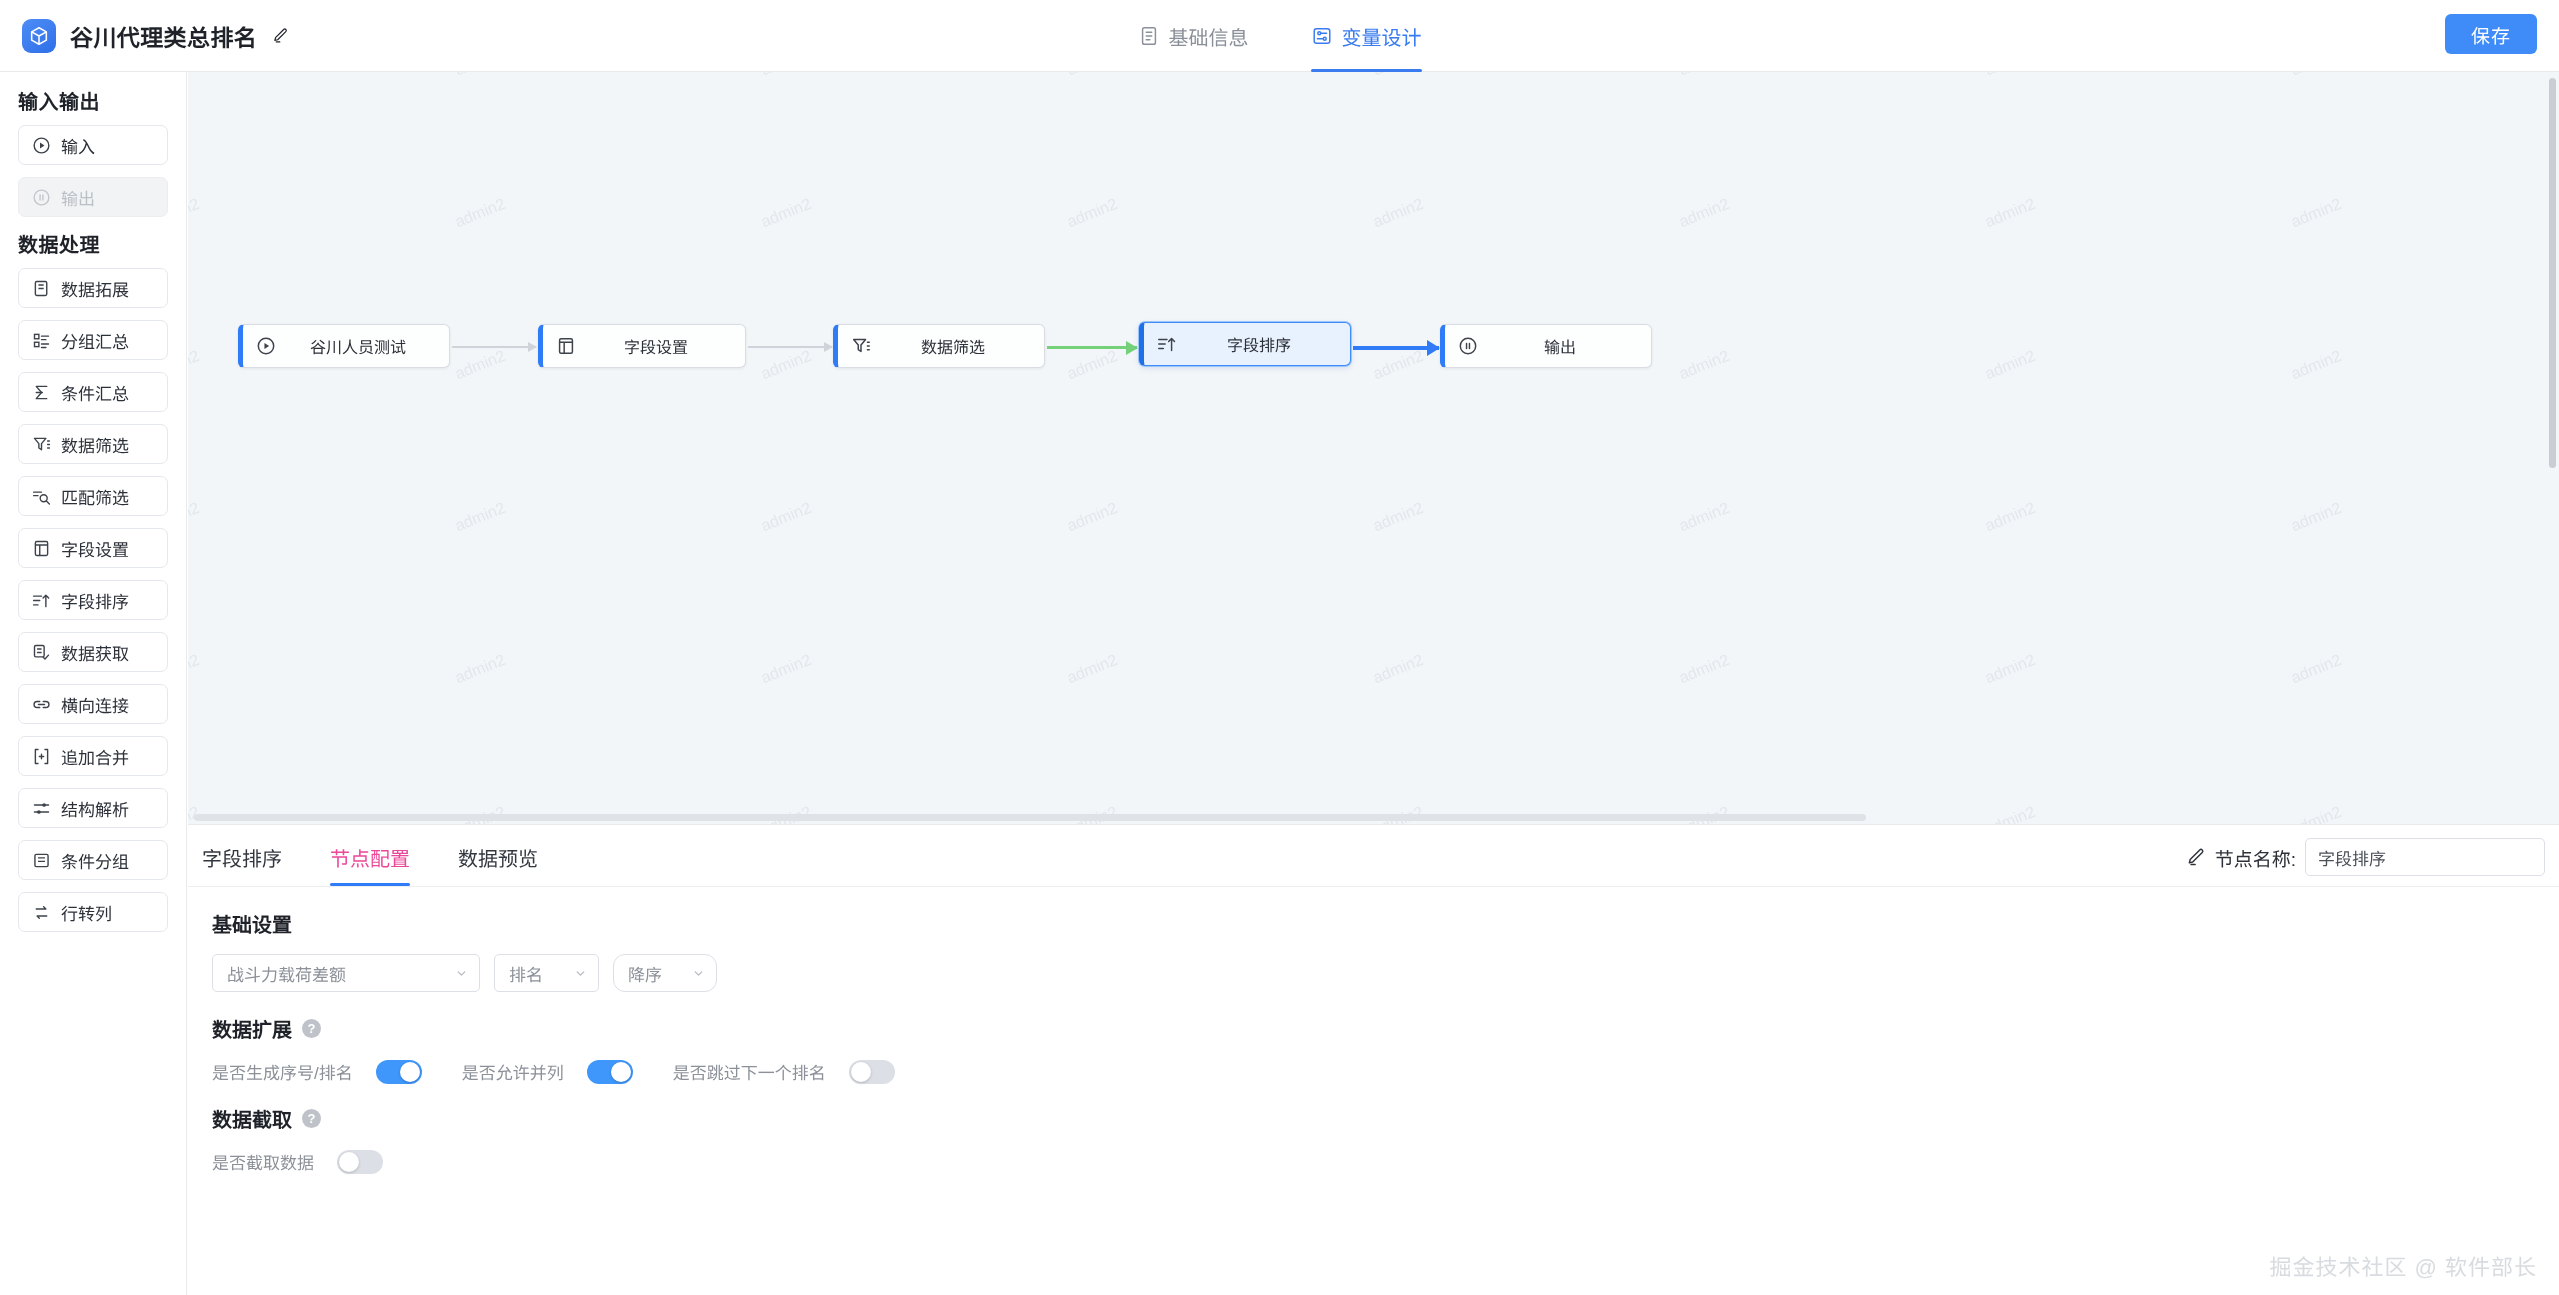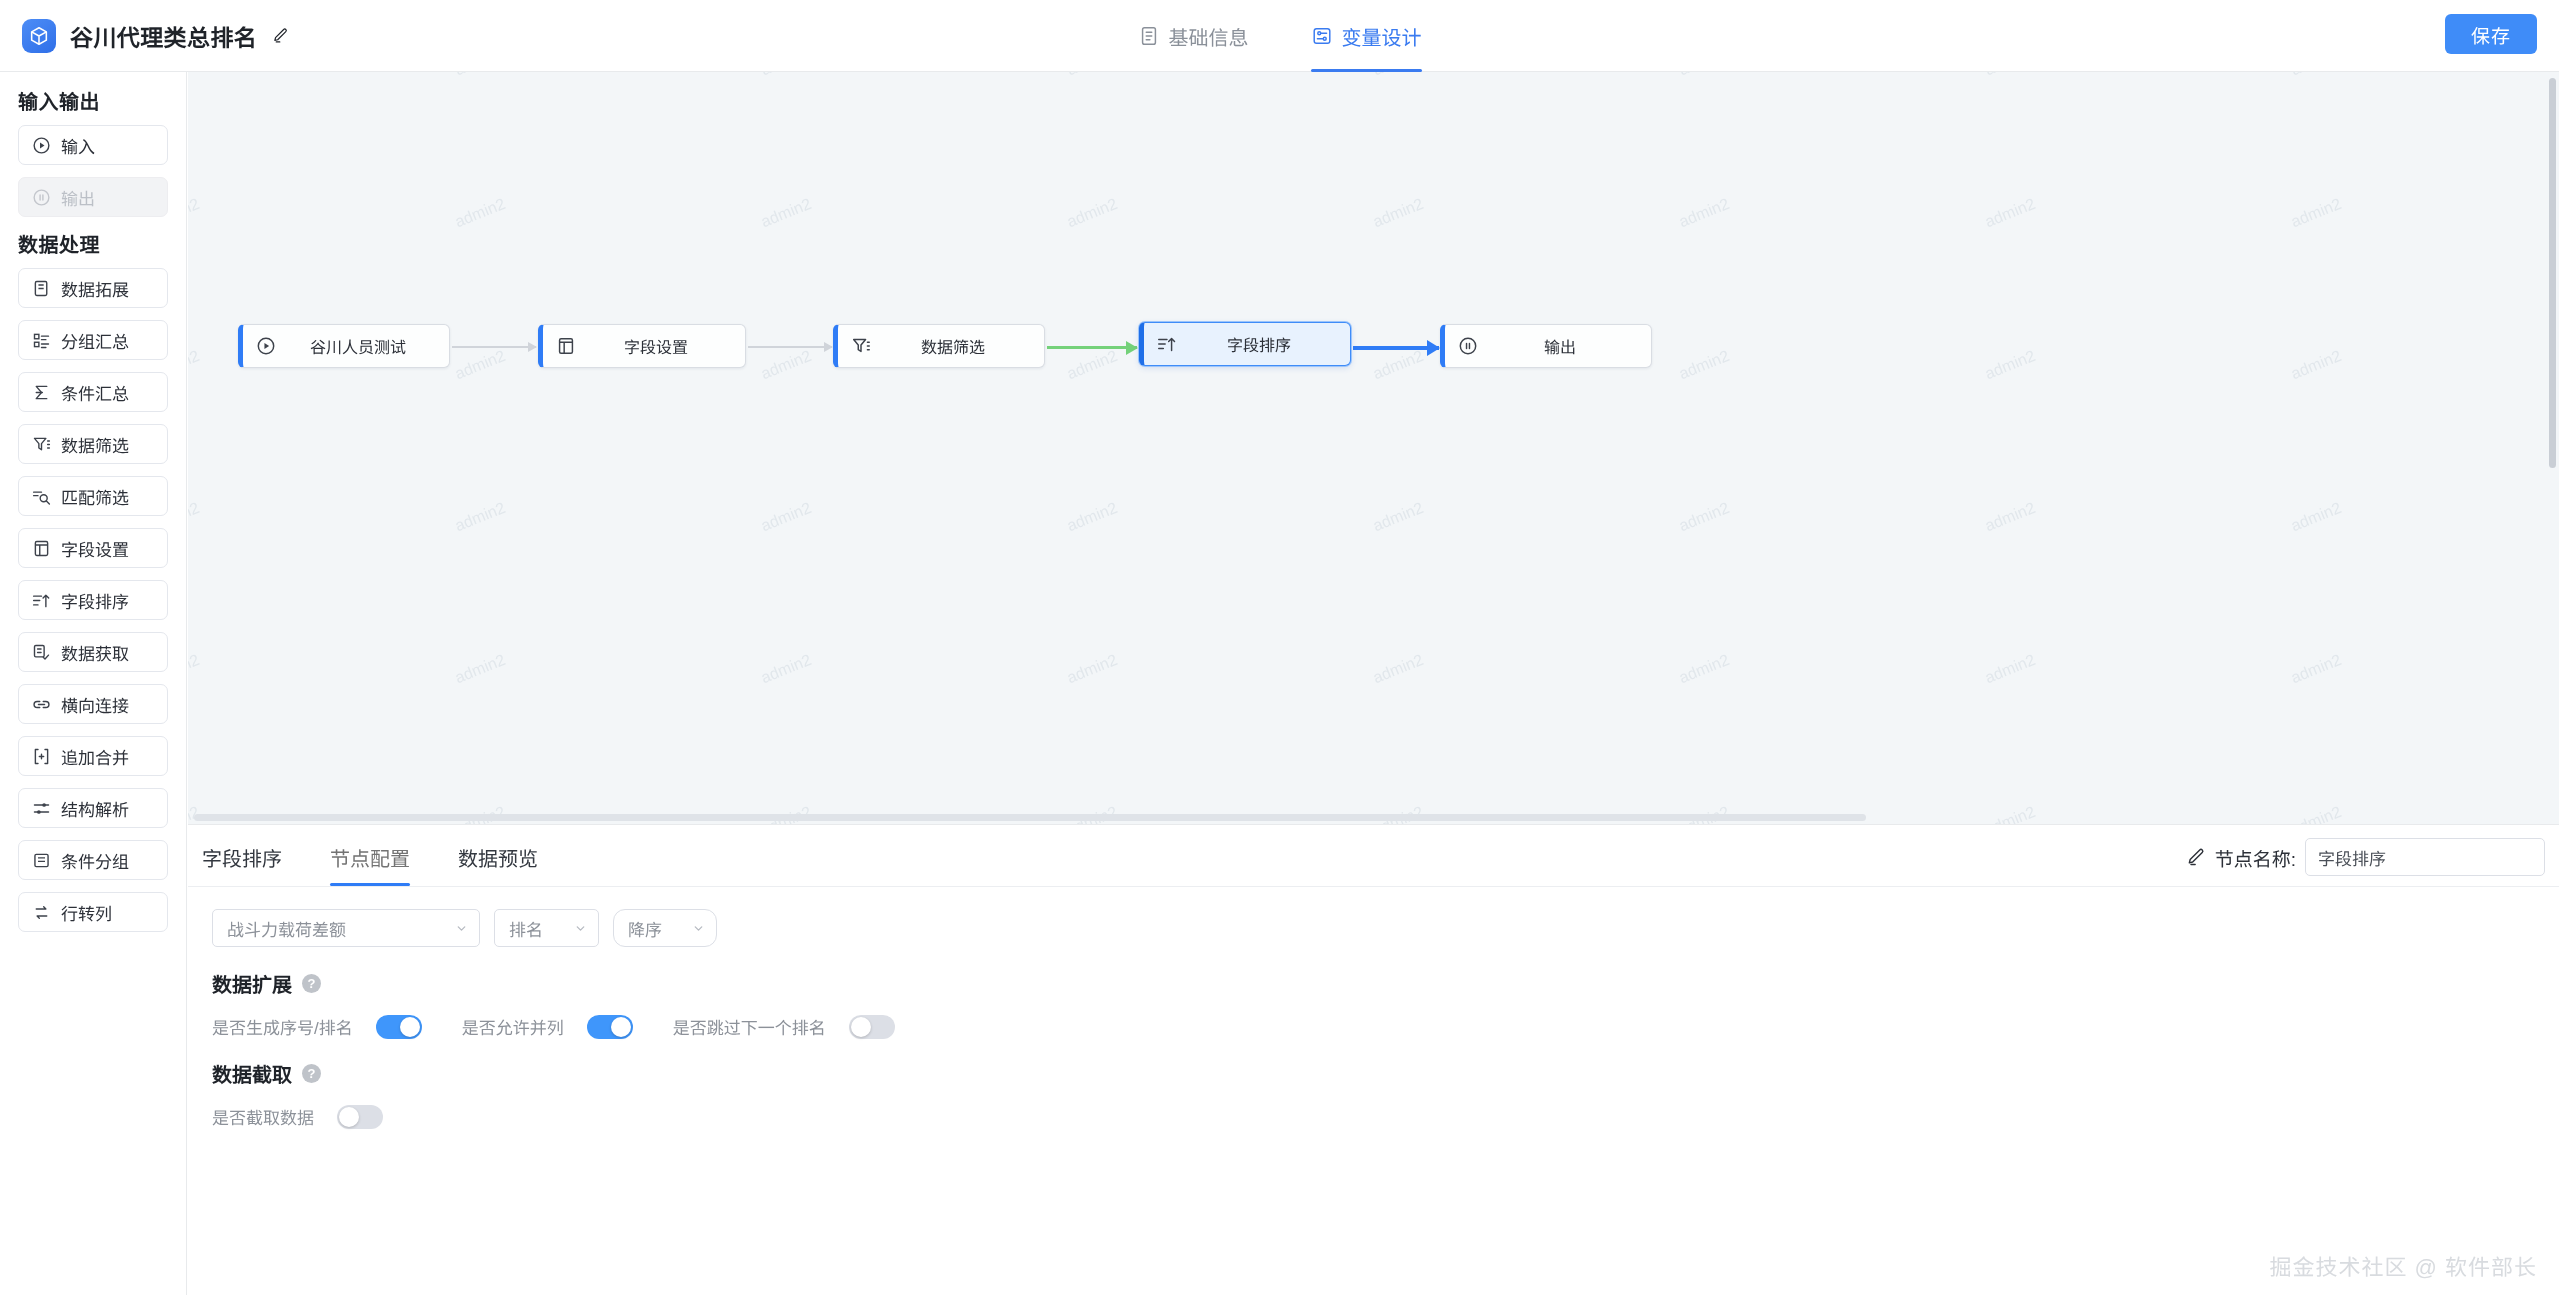--- a/index.html
+++ b/index.html
@@ -177,21 +177,21 @@
   .panel-head {
     position: relative; height: 62px;
     border-bottom: 1px solid #eceef1;
     display: flex; align-items: flex-end;
   }
   .ptabs { display: flex; gap: 48px; margin-left: 14px; }
   .ptab {
     font-size: 20px; color: #333840; padding-bottom: 14px;
     cursor: pointer; position: relative; white-space: nowrap;
   }
-  .ptab.active { color: #737373; }
+  .ptab.active { color: #ec4899; }
   .ptab.active::after {
     content: ""; position: absolute; left: 0; right: 0; bottom: 0;
     height: 3px; background: #2f7cf6; border-radius: 2px;
   }
   .node-name-box {
     position: absolute; right: 14px; bottom: 10px;
     display: flex; align-items: center; gap: 9px;
   }
   .nn-ico { width: 20px; height: 20px; display:block; color:#2c3038; }
   .nn-label { font-size: 19px; color: #2c3038; white-space: nowrap; }
@@ -577,20 +577,23 @@
             <path d="M6 21h5"></path>
         </svg>
       </span>
       <span class="nn-label">节点名称:</span>
       <input class="nn-input" type="text" value="字段排序" style="">
     </div>
   </div>
 
   <div class="panel-body">
 
+    <div class="sec-title">
+      <span>基础设置</span>
+    </div>
     <div class="row">
       <div class="sel w-lg">
         <span>战斗力载荷差额</span>
         <svg class="chev" viewBox="0 0 24 24" fill="none" stroke="currentColor" stroke-width="2.4" stroke-linecap="round" stroke-linejoin="round">
             <path d="M6 9l6 6 6-6"></path>
           </svg>
       </div>
       <div class="sel w-sm">
         <span>排名</span>
         <svg class="chev" viewBox="0 0 24 24" fill="none" stroke="currentColor" stroke-width="2.4" stroke-linecap="round" stroke-linejoin="round">

